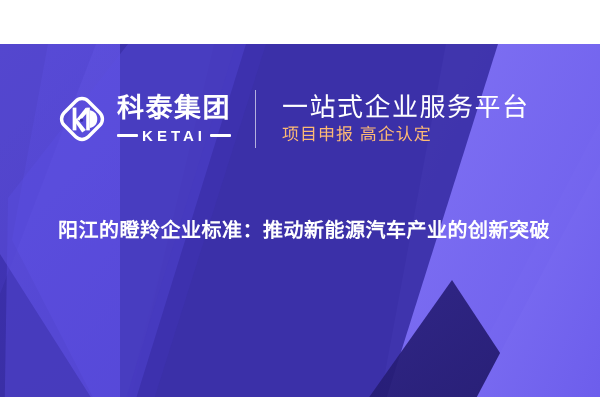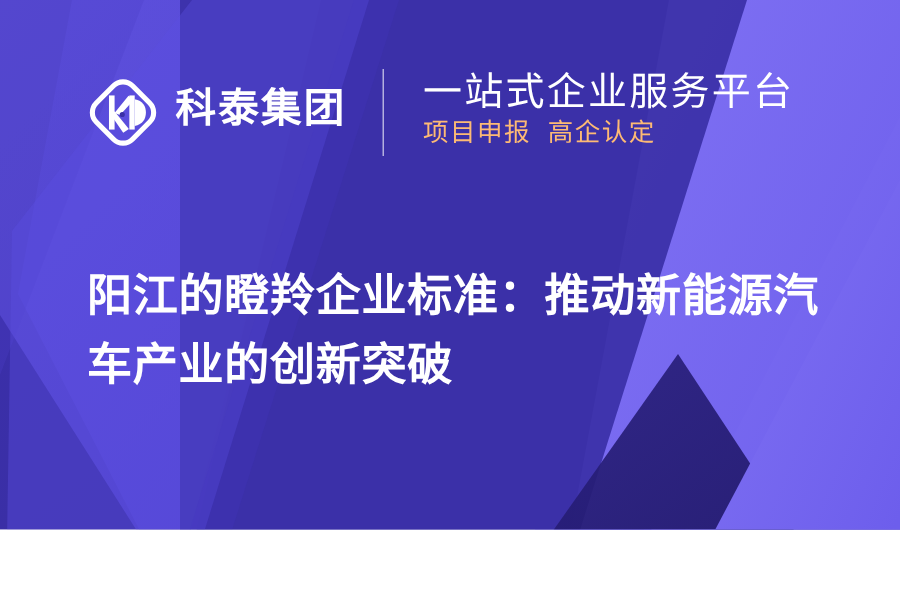--- a/index.html
+++ b/index.html
@@ -7,22 +7,23 @@
     margin: 0;
     padding: 0;
     background: #ffffff;
   }
   #banner {
     position: relative;
     width: 600px;
     height: 353px;
     overflow: hidden;
     background: #3a2fa6;
-    font-family: Liberation Mono, monospace;
+    font-family: Liberation Sans, sans-serif;
     user-select: none;
+    margin-top: 44px;
   }
 
   
   #bg-layer {
     position: absolute;
     inset: 0;
     width: 600px;
     height: 400px;
     display: block;
   }
@@ -123,21 +124,21 @@
   }
 
   
   #headline {
     position: absolute;
     left: 58px;
     top: 158px;
     width: 500px;
     z-index: 5;
     color: #ffffff;
-    font-size: 30px;
+    font-size: 20px;
     font-weight: 700;
     line-height: 1.52;
     letter-spacing: 0.5px;
   }
 </style>
 </head>
 <body>
 
 <div id="banner">
 
@@ -227,20 +228,25 @@
 
         <rect x="37.2" y="18" width="4.4" height="28" fill="#ffffff"></rect>
 
         <path d="M41.6,21.2 C48.4,22.4 50.8,27.2 50.8,32.0 C50.8,37.2 48.2,41.8 41.6,43.0 Z" fill="#ffffff"></path>
 
         <circle cx="31.4" cy="33.6" r="2.1" fill="#3a2fa6"></circle>
       </svg>
 
       <div id="logo-wordmark">
         <div id="logo-cn">科泰集团</div>
+        <div id="logo-en-row">
+          <span class="logo-rule"></span>
+          <span id="logo-en">KETAI</span>
+          <span class="logo-rule"></span>
+        </div>
       </div>
     </div>
 
     <div id="header-divider"></div>
 
     <div id="tagline-block">
       <div id="tagline-primary">一站式企业服务平台</div>
       <div id="tagline-secondary">项目申报 高企认定</div>
     </div>
 

